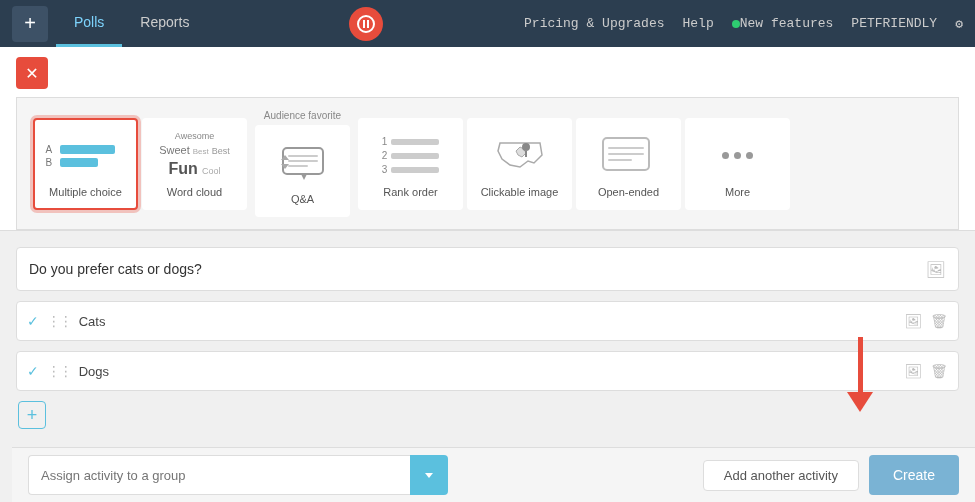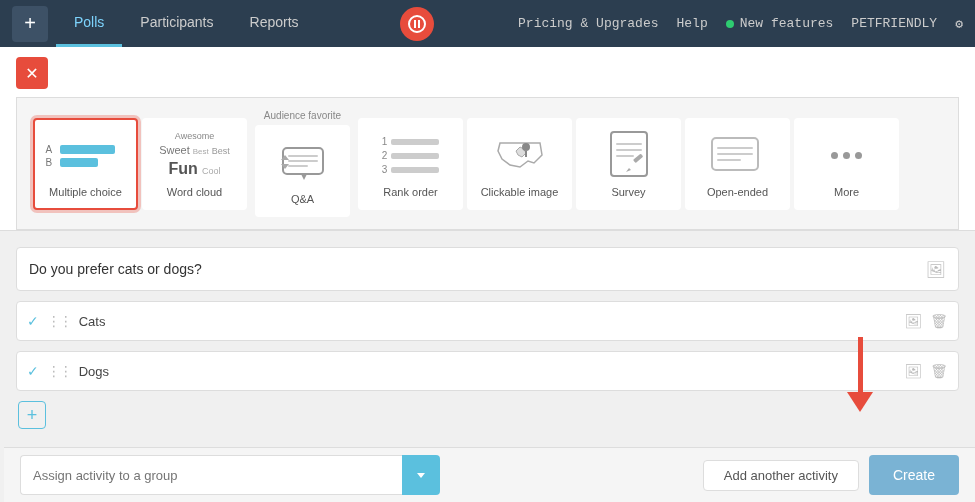--- a/index.html
+++ b/index.html
@@ -50,21 +50,21 @@
     .topnav-right {
       display: flex; align-items: center; gap: 18px;
     }
     .topnav-right span {
       color: #ccc;
       font-size: 13px;
       cursor: pointer;
       font-family: Liberation Mono, monospace;
     }
     .topnav-right .new-badge {
-      display: flex; align-items: center; gap: 6px;
+      display: flex; align-items: center; 
     }
     .dot-new {
       width: 8px; height: 8px;
       background: #2ecc71;
       border-radius: 50%;
     }
     .gear-icon { color: #ccc; font-size: 16px; cursor: pointer; }
 
     
     .toolbar-area {
@@ -210,21 +210,21 @@
       border-radius: 4px;
       width: 28px; height: 28px;
       font-size: 18px;
       cursor: pointer;
       display: flex; align-items: center; justify-content: center;
     }
 
     
     .footer-area {
       position: absolute;
-      bottom: 0; left: 4px; right: 0;
+      bottom: 0; left: 12px; right: 0;
       height: 55px;
       background: #f5f5f5;
       border-top: 1px solid #ddd;
       display: flex;
       align-items: center;
       padding: 0 16px;
       gap: 10px;
     }
     .assign-group {
       display: flex;
@@ -287,23 +287,20 @@
 <body>
 
 <div style="position:relative; width:975px; height:502px; overflow:hidden;">
 
   <nav class="topnav">
     <div class="topnav-plus">
       <span>+</span>
     </div>
     <div class="topnav-tab active">
       <span>Polls</span>
-    </div>
-    <div class="topnav-tab">
-      <span>Participants</span>
     </div>
     <div class="topnav-tab">
       <span>Reports</span>
     </div>
     <div class="topnav-logo">
       <div class="logo-icon">
         <svg width="20" height="20" viewBox="0 0 20 20" fill="white">
           <circle cx="10" cy="10" r="8" fill="none" stroke="white" stroke-width="2"></circle>
           <rect x="7" y="6" width="2" height="8" fill="white"></rect>
           <rect x="11" y="6" width="2" height="8" fill="white"></rect>
@@ -411,34 +408,20 @@
             <path d="M8,10 L48,10 L50,22 L42,30 L36,28 L28,34 L18,32 L10,26 L6,18 Z" fill="none" stroke="#aaa" stroke-width="1.5"></path>
             <path d="M28,14 L32,16 L34,20 L30,24 L26,22 L24,18 Z" fill="#ddd" stroke="#aaa" stroke-width="1"></path>
 
             <circle cx="34" cy="14" r="4" fill="#888"></circle>
             <path d="M34,18 L34,24" stroke="#888" stroke-width="2"></path>
           </svg>
         </div>
         <span class="type-label">Clickable image</span>
       </div>
 
-      <div class="activity-type">
-        <div class="type-icon">
-          <svg width="44" height="52" viewBox="0 0 44 52">
-            <rect x="4" y="2" width="36" height="44" rx="3" fill="none" stroke="#999" stroke-width="2"></rect>
-            <line x1="10" y1="14" x2="34" y2="14" stroke="#ccc" stroke-width="2" stroke-linecap="round"></line>
-            <line x1="10" y1="20" x2="34" y2="20" stroke="#ccc" stroke-width="2" stroke-linecap="round"></line>
-            <line x1="10" y1="26" x2="26" y2="26" stroke="#ccc" stroke-width="2" stroke-linecap="round"></line>
-
-            <rect x="26" y="30" width="10" height="4" rx="1" transform="rotate(-40 26 30)" fill="#aaa"></rect>
-            <polygon points="19,42 22,38 24,40" fill="#aaa"></polygon>
-          </svg>
-        </div>
-        <span class="type-label">Survey</span>
-      </div>
 
       <div class="activity-type">
         <div class="type-icon">
           <div class="oe-icon" style="width:56px;">
             <div style="display:flex;gap:4px;align-items:center;">
               <svg width="50" height="44" viewBox="0 0 50 44">
                 <rect x="2" y="4" width="46" height="32" rx="4" fill="none" stroke="#bbb" stroke-width="2"></rect>
                 <line x1="8" y1="14" x2="42" y2="14" stroke="#ccc" stroke-width="2" stroke-linecap="round"></line>
                 <line x1="8" y1="20" x2="42" y2="20" stroke="#ccc" stroke-width="2" stroke-linecap="round"></line>
                 <line x1="8" y1="26" x2="30" y2="26" stroke="#ccc" stroke-width="2" stroke-linecap="round"></line>

